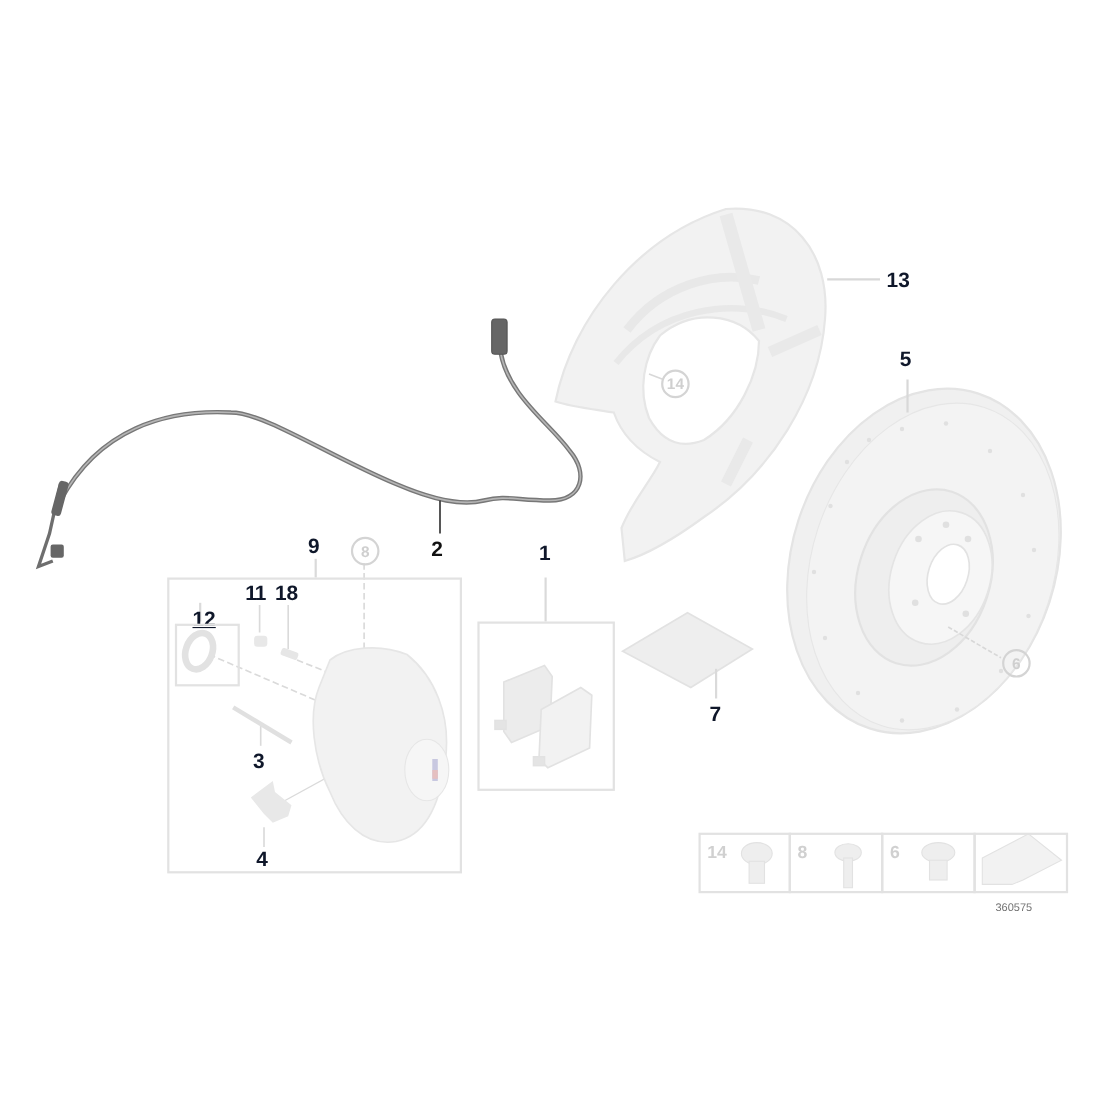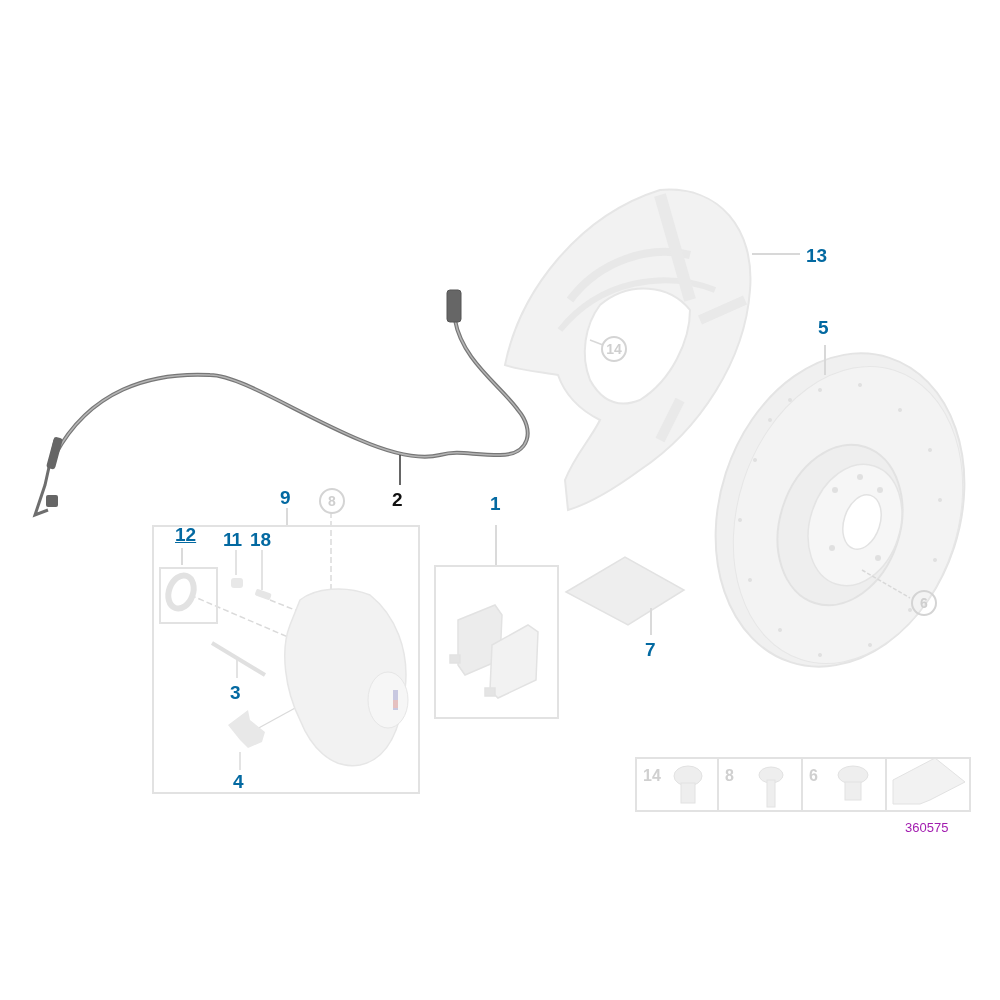--- a/index.html
+++ b/index.html
@@ -1,24 +1,24 @@
 <!DOCTYPE html>
 <html><head>
   <meta charset="utf-8">
   <style>
     html, body { margin: 0; padding: 0; background: #ffffff; }
     body { width: 1000px; height: 1000px; position: relative; overflow: hidden; font-family: "Liberation Sans", "DejaVu Sans", sans-serif; }
     #diagram { position: absolute; left: 0; top: 0; width: 1000px; height: 1000px; }
-    .lbl { position: absolute; font-weight: bold; font-size: 19px; color: #0369a1; line-height: 1; }
+    .lbl { position: absolute; font-weight: bold; font-size: 19px; color: #0f172a; line-height: 1; }
     .lbl.active { color: #111111; }
     .circ { position: absolute; width: 22px; height: 22px; border: 2px solid #d4d4d4; border-radius: 50%; color: #cfcfcf; font-weight: bold; font-size: 14px; text-align: center; line-height: 22px; }
     .box { position: absolute; border: 2px solid #e2e2e2; }
     .legend-cell { position: absolute; top: 757px; height: 55px; border: 2px solid #e2e2e2; box-sizing: border-box; }
     .legend-num { position: absolute; left: 6px; top: 8px; font-weight: bold; font-size: 16px; color: #d0d0d0; }
-    .docid { position: absolute; left: 905px; top: 820px; font-size: 13px; color: #a21caf; }
+    .docid { position: absolute; left: 905px; top: 820px; font-size: 10px; color: #737373; }
   </style>
 </head>
 <body>
 
 <div id="diagram">
   <svg width="1000" height="1000" viewBox="0 0 1000 1000" style="position:absolute;left:0;top:0">
 
     <g fill="#f2f2f2" stroke="#e6e6e6" stroke-width="2">
       <path d="M505,365 C520,290 580,215 660,190 C720,185 755,230 750,290 C745,360 700,430 640,470 C610,492 585,505 568,510 L565,480 C575,455 590,440 600,420 C580,410 565,395 558,375 C540,372 520,370 505,365 Z"></path>
       <path d="M570,300 C600,260 650,245 690,255" fill="none" stroke="#e8e8e8" stroke-width="8"></path>
@@ -124,21 +124,21 @@
   </svg>
 
   <span class="lbl" style="left:806px;top:246px;">13</span>
   <span class="lbl" style="left:818px;top:318px;">5</span>
   <span class="circ" style="left:601px;top:336px;">14</span>
   <span class="circ" style="left:911px;top:590px;">6</span>
   <span class="lbl active" style="left:392px;top:490px;">2</span>
   <span class="lbl" style="left:280px;top:488px;">9</span>
   <span class="circ" style="left:319px;top:488px;">8</span>
   <span class="lbl" style="left:490px;top:494px;">1</span>
-  <span class="lbl" style="left:175px;top:525px;text-decoration:underline;">12</span>
+  <span class="lbl" style="left:175px;top:554px;text-decoration:underline;">12</span>
   <span class="lbl" style="left:223px;top:530px;letter-spacing:-1px">11</span>
   <span class="lbl" style="left:250px;top:530px;">18</span>
   <span class="lbl" style="left:230px;top:683px;">3</span>
   <span class="lbl" style="left:233px;top:772px;">4</span>
   <span class="lbl" style="left:645px;top:640px;">7</span>
 
   <div class="box" style="left:152px;top:525px;width:264px;height:265px;"></div>
   <div class="box" style="left:159px;top:567px;width:55px;height:53px;"></div>
   <div class="box" style="left:434px;top:565px;width:121px;height:150px;"></div>
 

